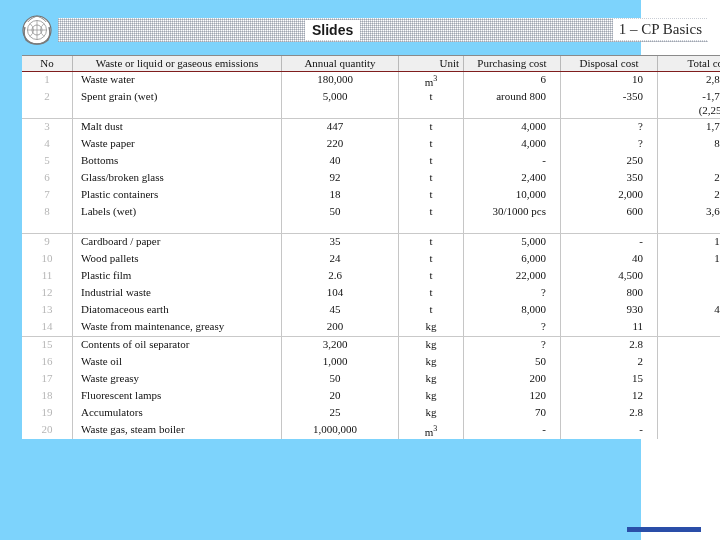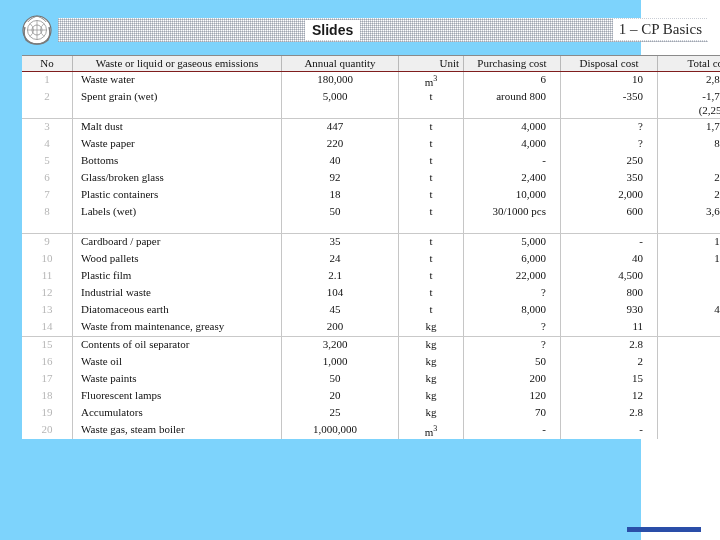--- a/index.html
+++ b/index.html
@@ -280,21 +280,21 @@
             <td class="c-name">Wood pallets</td>
             <td class="c-qty">24</td>
             <td class="c-unit">t</td>
             <td class="c-purch">6,000</td>
             <td class="c-disp">40</td>
             <td class="c-total">144,960</td>
           </tr>
           <tr class="row">
             <td class="c-no">11</td>
             <td class="c-name">Plastic film</td>
-            <td class="c-qty">2.1</td>
+            <td class="c-qty">2.6</td>
             <td class="c-unit">t</td>
             <td class="c-purch">22,000</td>
             <td class="c-disp">4,500</td>
             <td class="c-total">39,750</td>
           </tr>
           <tr class="row">
             <td class="c-no">12</td>
             <td class="c-name">Industrial waste</td>
             <td class="c-qty">104</td>
             <td class="c-unit">t</td>
@@ -333,21 +333,21 @@
             <td class="c-no">16</td>
             <td class="c-name">Waste oil</td>
             <td class="c-qty">1,000</td>
             <td class="c-unit">kg</td>
             <td class="c-purch">50</td>
             <td class="c-disp">2</td>
             <td class="c-total">52,000</td>
           </tr>
           <tr class="row">
             <td class="c-no">17</td>
-            <td class="c-name">Waste paints</td>
+            <td class="c-name">Waste greasy</td>
             <td class="c-qty">50</td>
             <td class="c-unit">kg</td>
             <td class="c-purch">200</td>
             <td class="c-disp">15</td>
             <td class="c-total">5,750</td>
           </tr>
           <tr class="row">
             <td class="c-no">18</td>
             <td class="c-name">Fluorescent lamps</td>
             <td class="c-qty">20</td>

